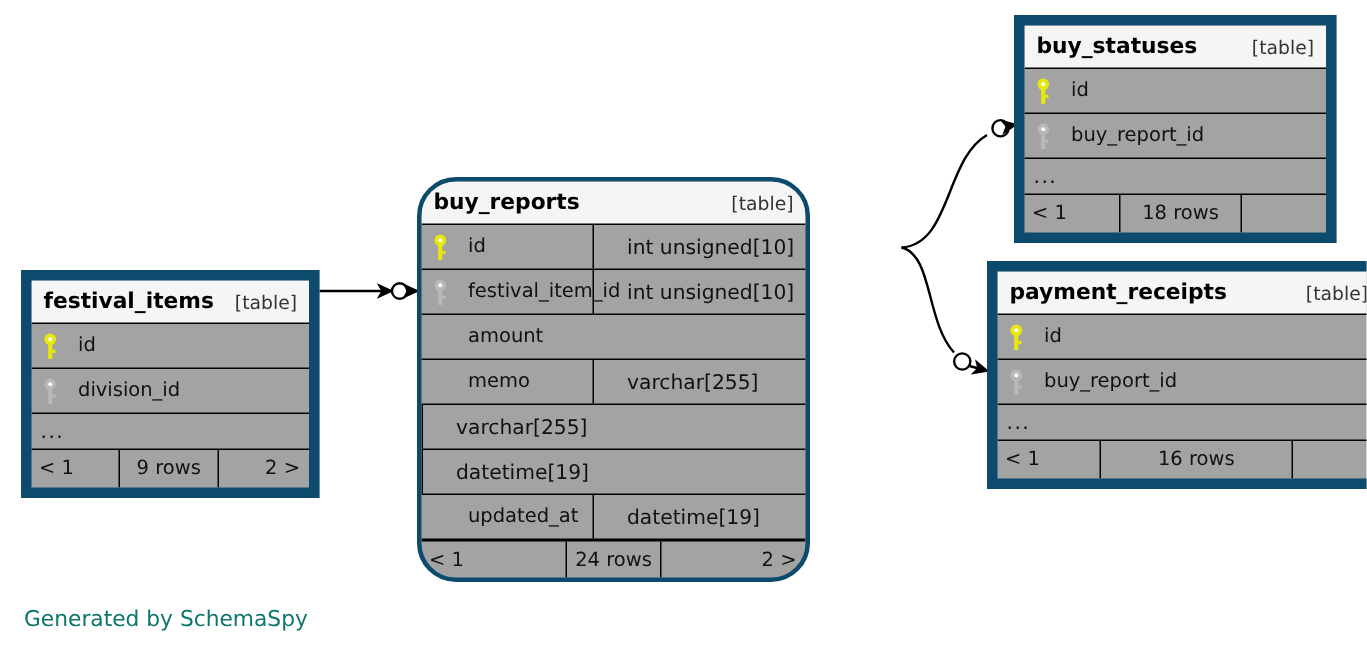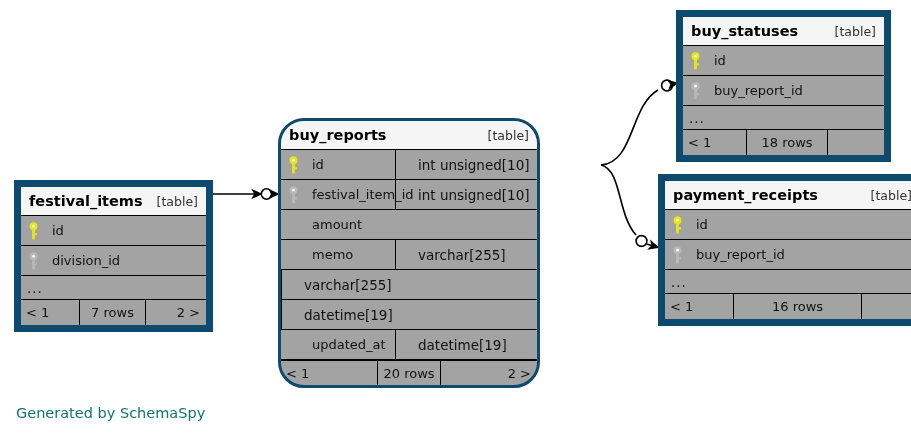--- a/index.html
+++ b/index.html
@@ -222,21 +222,21 @@
           </svg>
         </span>
         <span class="col-label">division_id</span>
       </div>
     </div>
 
     <div class="tbl-more">...</div>
 
     <div class="tbl-footer">
       <div class="foot-cell foot-prev" style="flex:0 0 58px;">&lt; 1</div>
-      <div class="foot-cell foot-rows" style="flex:1 1 auto;">7 rows</div>
+      <div class="foot-cell foot-rows" style="flex:1 1 auto;">9 rows</div>
       <div class="foot-cell foot-next" style="flex:0 0 60px;">2 &gt;</div>
     </div>
   </div>
 
   <div class="table-box emphasis" id="tbl-buy-reports" style="left:278px; top:118px; width:262px;border-radius:26px;">
     <div class="tbl-header">
       <span class="tbl-name">buy_reports</span>
       <span class="tbl-kind">[table]</span>
     </div>
 
@@ -296,21 +296,21 @@
     <div class="tbl-row">
       <div class="cell-name">
         <span class="key-slot"></span>
         <span class="col-label">updated_at</span>
       </div>
       <div class="cell-type" style="flex:0 0 142px;">datetime[19]</div>
     </div>
 
     <div class="tbl-footer" style="border-top:1px solid #000000;">
       <div class="foot-cell foot-prev" style="flex:0 0 96px;">&lt; 1</div>
-      <div class="foot-cell foot-rows" style="flex:1 1 auto;">20 rows</div>
+      <div class="foot-cell foot-rows" style="flex:1 1 auto;">24 rows</div>
       <div class="foot-cell foot-next" style="flex:0 0 96px;">2 &gt;</div>
     </div>
   </div>
 
   <div class="table-box" id="tbl-buy-statuses" style="left:676px; top:10px; width:215px;">
     <div class="tbl-header">
       <span class="tbl-name">buy_statuses</span>
       <span class="tbl-kind">[table]</span>
     </div>
 

